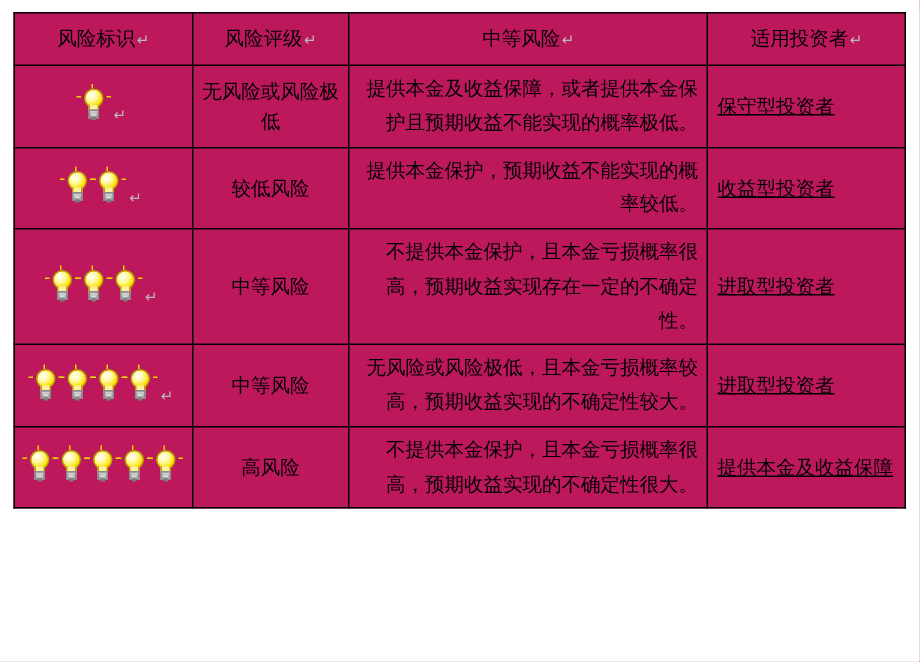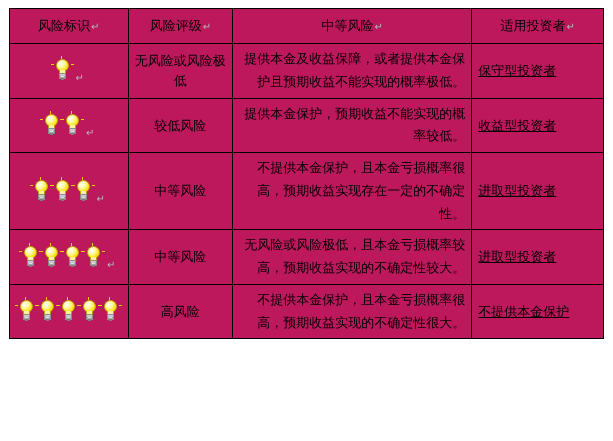--- a/index.html
+++ b/index.html
@@ -342,17 +342,17 @@
                 <span class="ray t"></span>
                 <span class="glass"></span>
                 <span class="neck"></span>
                 <span class="base"></span>
                 <span class="tip"></span>
               </span>
           </div>
         </td>
         <td class="level-cell">高风险</td>
         <td class="desc-cell">不提供本金保护，且本金亏损概率很高，预期收益实现的不确定性很大。</td>
-        <td class="invest-cell">不提供本金保护</td>
+        <td class="invest-cell">提供本金及收益保障</td>
       </tr>
     </tbody>
   </table>
 </div>
 
 </body></html>

